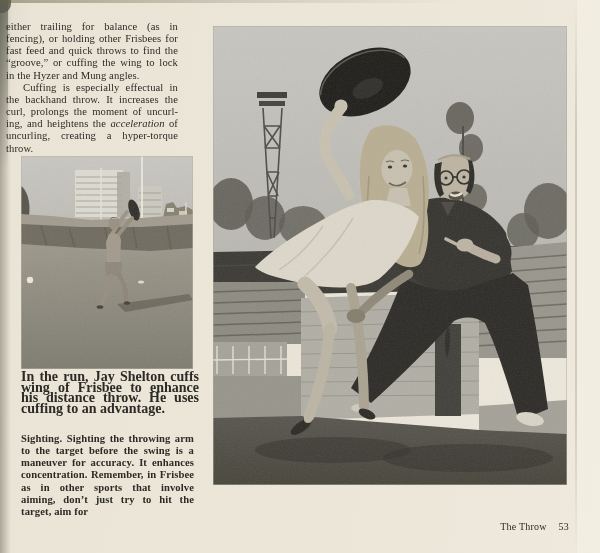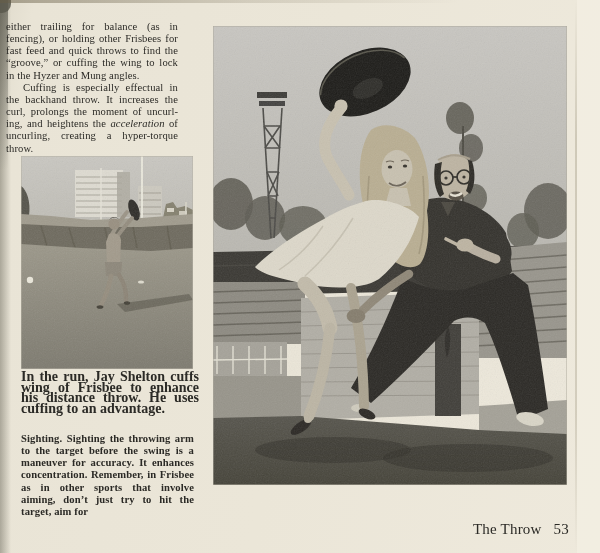--- a/index.html
+++ b/index.html
@@ -27,21 +27,21 @@
   .body-col{position:absolute;left:6px;top:21px;width:172px;}
   .body-col p{margin:0;text-align:justify;font-size:10.6px;line-height:12.15px;
     letter-spacing:.1px;}
   .body-col p.indent{text-indent:17px;}
   .caption-left{position:absolute;left:21px;top:372px;width:178px;margin:0;
     font-weight:bold;font-size:14px;line-height:10.6px;text-align:justify;}
   .sighting{position:absolute;left:21px;top:433px;width:173px;margin:0;
     text-align:justify;font-size:10.6px;line-height:12.15px;letter-spacing:.1px;font-weight:bold;}
   .caption-right{position:absolute;left:213px;top:487px;width:356px;margin:0;
     font-weight:bold;font-size:9px;line-height:11.4px;text-align:justify;word-spacing:2px;}
-  .footer{position:absolute;right:31px;top:521px;font-size:15px;letter-spacing:.2px;}
+  .footer{position:absolute;right:31px;top:521px;font-size:10px;letter-spacing:.2px;}
   .footer .num{margin-left:12px;}
 
   
   .photo{position:absolute;display:block;}
   .photo-left{left:21px;top:156px;width:172px;height:213px;}
   .photo-right{left:213px;top:26px;width:354px;height:459px;}
   .photo svg{display:block;}
 </style>
 </head>
 <body>

